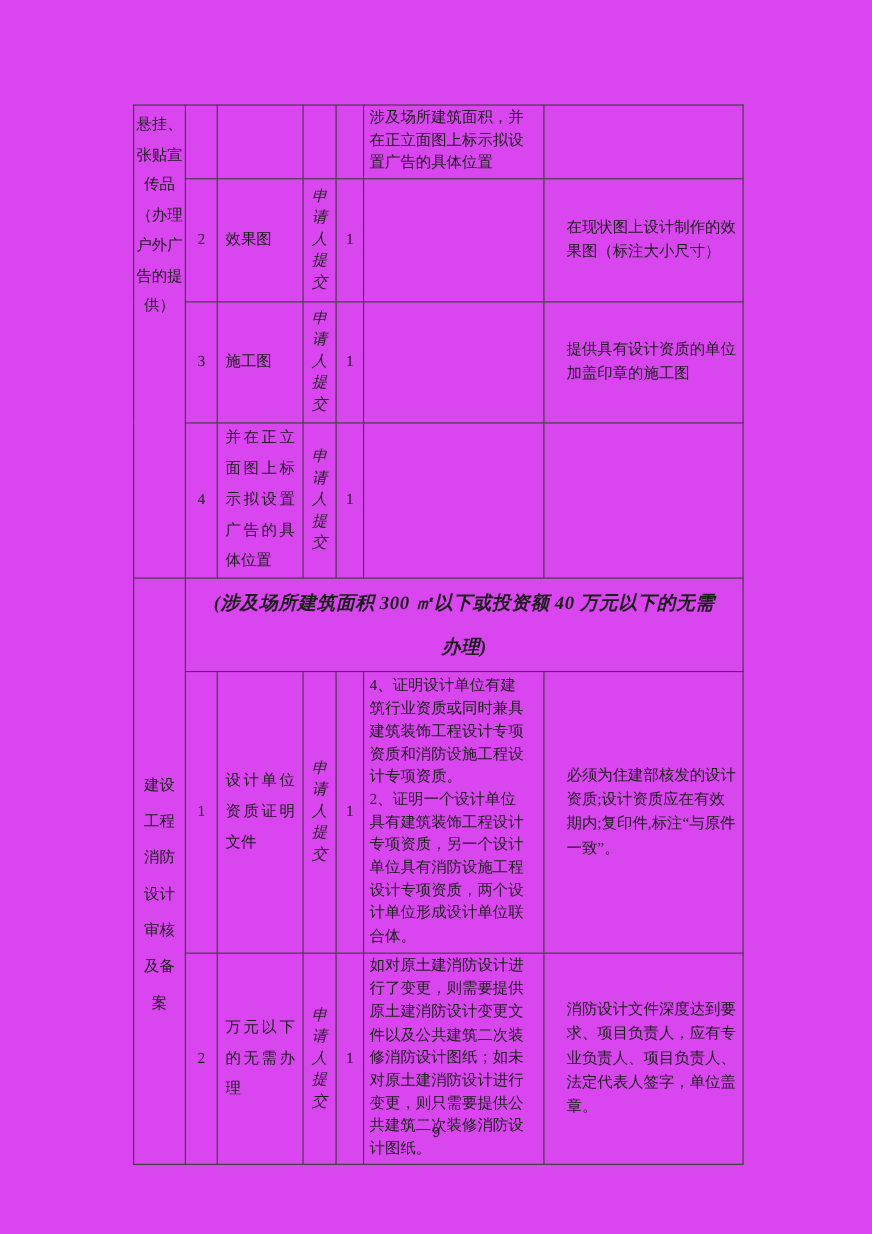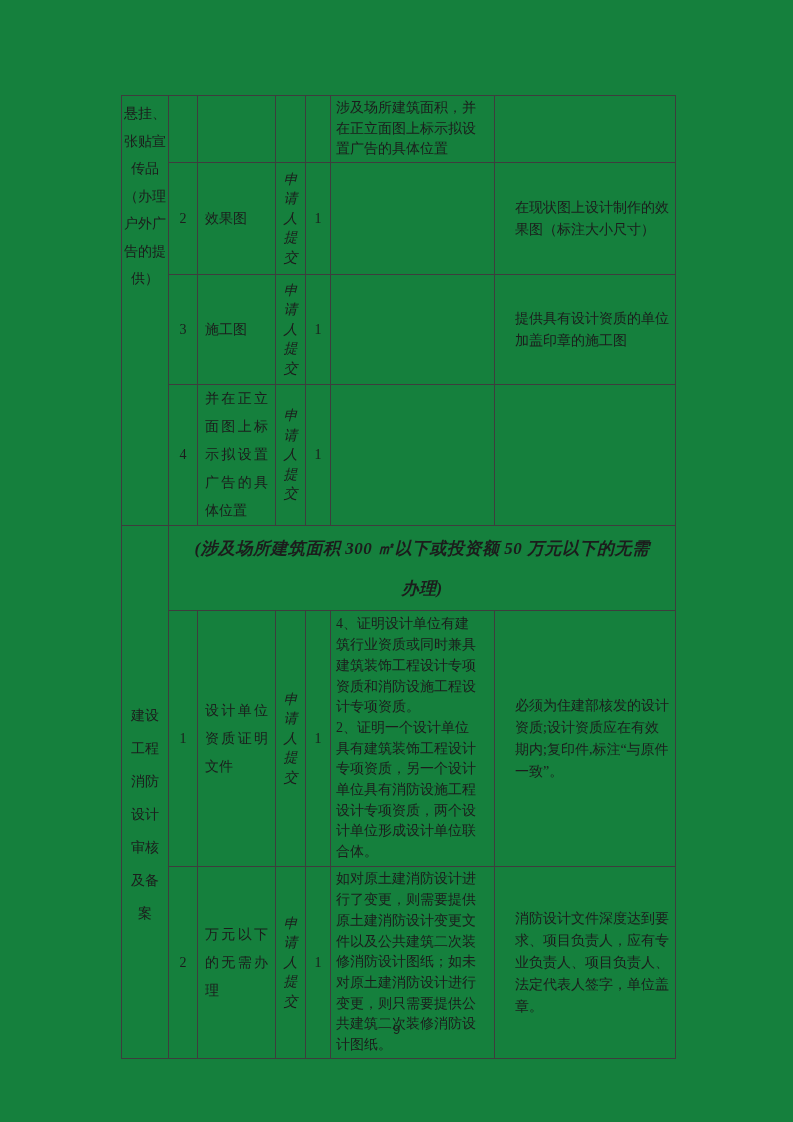--- a/index.html
+++ b/index.html
@@ -1,20 +1,20 @@
 <!DOCTYPE html>
 <html><head>
 <meta charset="utf-8">
 <style>
   html, body { margin: 0; padding: 0; background: #ffffff; }
   .page {
     position: relative;
     width: 793px;
     height: 1122px;
-    background: #15803d;
+    background: #d946ef;
     font-family: "Liberation Serif", "DejaVu Serif", serif;
     color: #1c1c1c;
     overflow: hidden;
   }
   table.req-table {
     position: absolute;
     left: 121px;
     top: 95px;
     width: 554px;
     border-collapse: collapse;
@@ -28,21 +28,21 @@
     overflow: hidden;
     word-break: normal;
   }
   td.cat { text-align: center; }
   td.cat-top {
     vertical-align: top;
     padding: 4px 2px 0 2px;
     line-height: 27.5px;
     word-break: break-all;
   }
-  td.cat-bottom { vertical-align: middle; }
+  td.cat-bottom { vertical-align: middle; font-family: Liberation Mono, monospace; }
   td.cat-bottom .vert2 {
     display: inline-block;
     width: 30px;
     line-height: 33px;
     word-break: break-all;
     margin-top: 45px;
     text-align: center;
   }
   td.num, td.count { text-align: center; }
   td.name {
@@ -136,21 +136,21 @@
         <td class="submit">申请人提交</td>
         <td class="count">1</td>
         <td class="desc"></td>
         <td class="remark"></td>
       </tr>
 
       <tr style="height:85px">
         <td class="cat cat-bottom" rowspan="3">
           <span class="vert2">建设工程消防设计审核及备案</span>
         </td>
-        <td class="note" colspan="6">(涉及场所建筑面积 300 ㎡以下或投资额 50 万元以下的无需办理)</td>
+        <td class="note" colspan="6">(涉及场所建筑面积 300 ㎡以下或投资额 40 万元以下的无需办理)</td>
       </tr>
       <tr style="height:256px">
         <td class="num">1</td>
         <td class="name">设计单位资质证明文件</td>
         <td class="submit">申请人提交</td>
         <td class="count">1</td>
         <td class="desc">4、证明设计单位有建筑行业资质或同时兼具建筑装饰工程设计专项资质和消防设施工程设计专项资质。
 2、证明一个设计单位具有建筑装饰工程设计专项资质，另一个设计单位具有消防设施工程设计专项资质，两个设计单位形成设计单位联合体。</td>
         <td class="remark">必须为住建部核发的设计资质;设计资质应在有效期内;复印件,标注“与原件一致”。</td>
       </tr>

